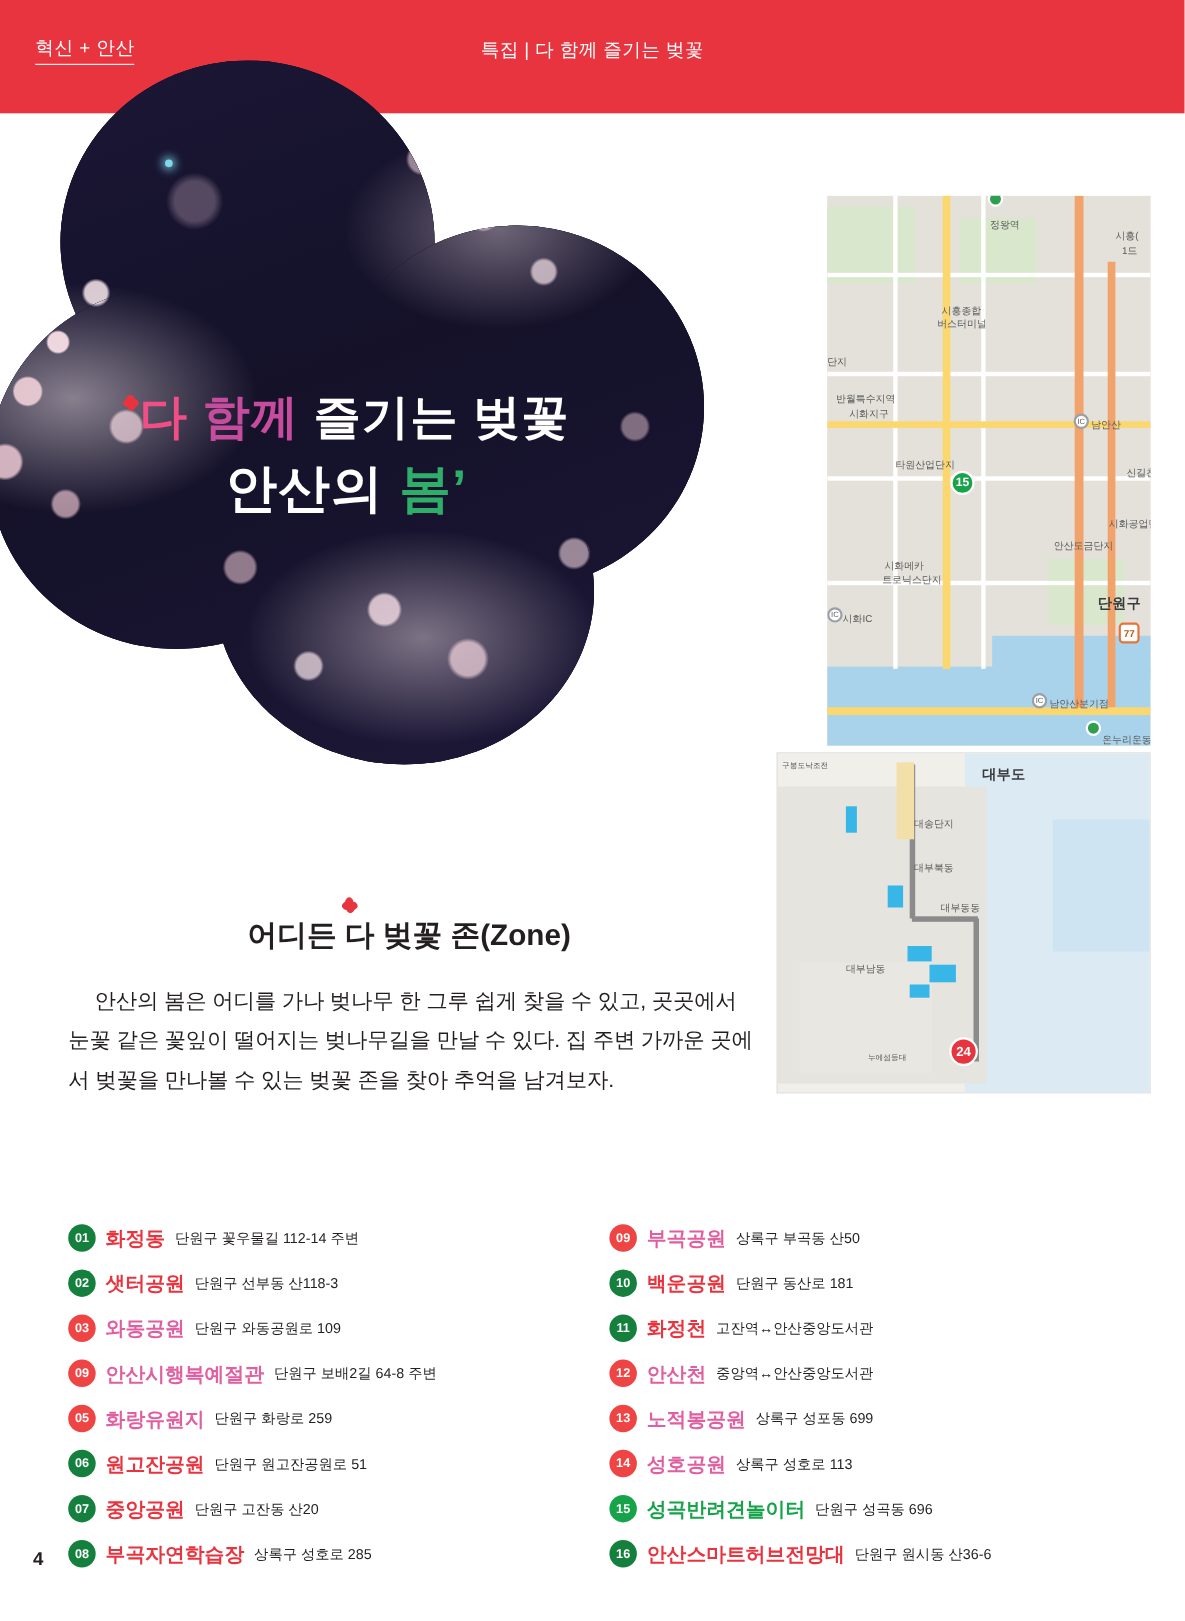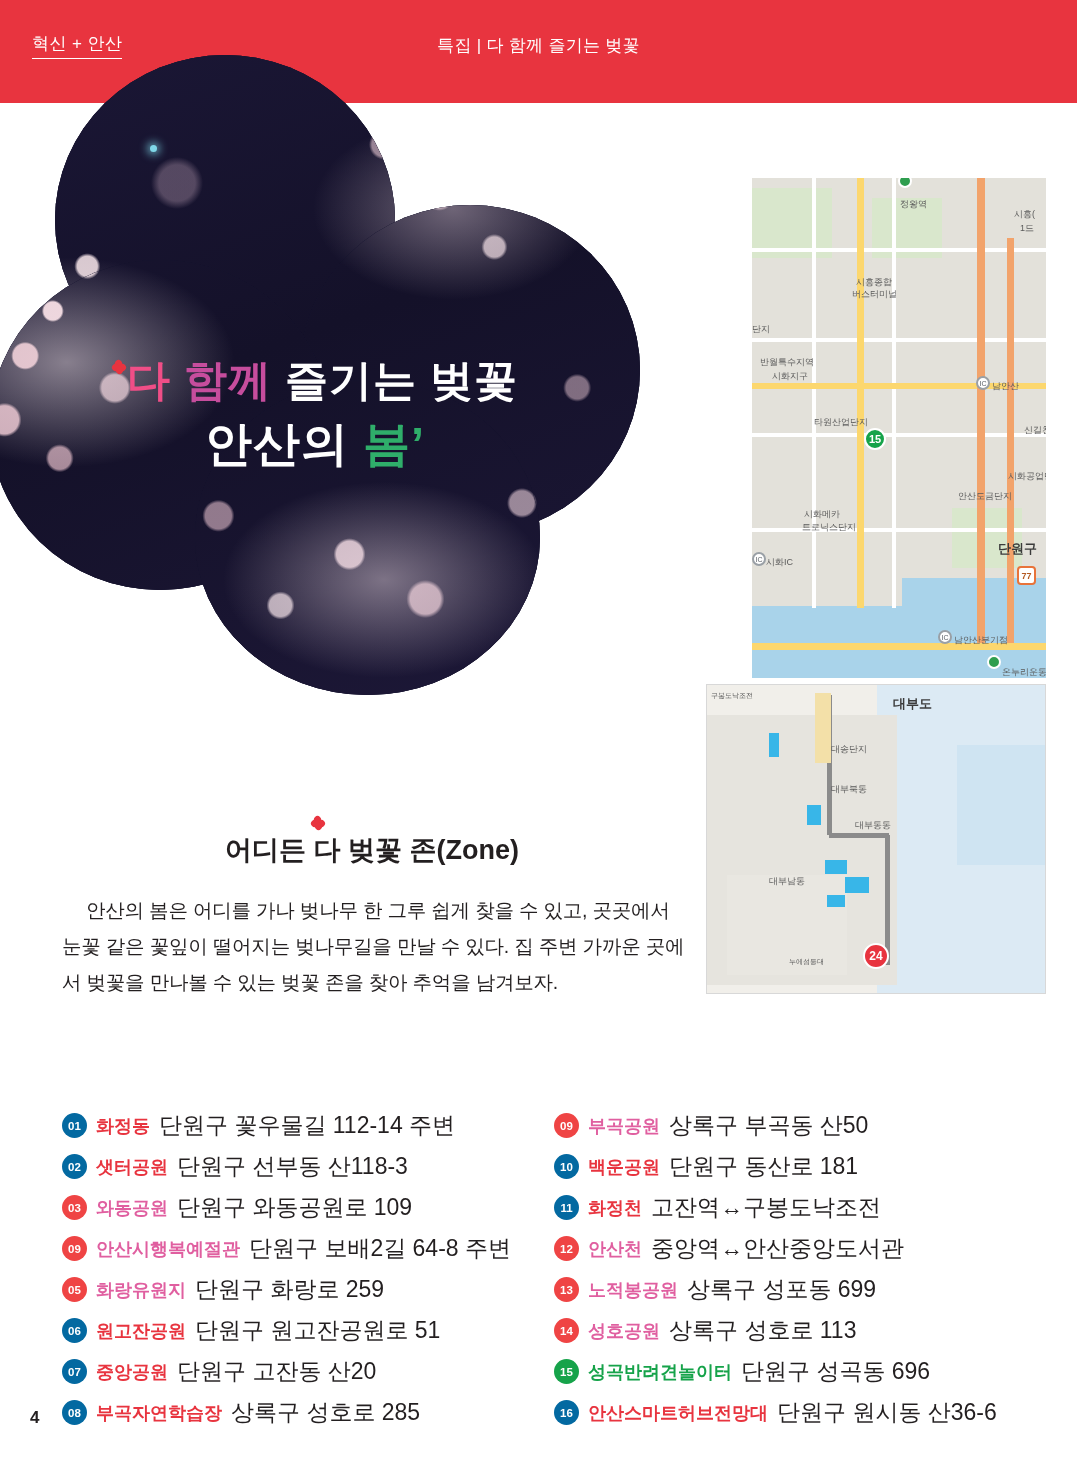--- a/index.html
+++ b/index.html
@@ -264,33 +264,33 @@
   }
   .badge {
     width: 25px; height: 25px;
     border-radius: 50%;
     color: #ffffff;
     font-size: 11.5px;
     font-weight: bold;
     display: flex; align-items: center; justify-content: center;
     flex: 0 0 25px;
   }
-  .badge.red { background: #0369a1; }
+  .badge.red { background: #15803d; }
   .badge.pink { background: #ef4444; }
   .badge.green { background: #16a34a; }
   .lg-name {
     font-size: 18px;
     font-weight: bold;
     white-space: nowrap;
   }
   .lg-name.red { color: #e8343f; }
   .lg-name.pink { color: #e05fa0; }
   .lg-name.green { color: #16a34a; }
   .lg-addr {
-    font-size: 23px;
+    font-size: 13px;
     color: #231f20;
     white-space: nowrap;
   }
 
   .page-num {
     position: absolute;
     left: 30px; top: 1408px;
     font-size: 17px;
     font-weight: bold;
     color: #231f20;
@@ -481,21 +481,21 @@
       <div class="lg-addr">상록구 부곡동 산50</div>
     </div>
     <div class="legend-row">
       <div class="badge red">10</div>
       <div class="lg-name red">백운공원</div>
       <div class="lg-addr">단원구 동산로 181</div>
     </div>
     <div class="legend-row">
       <div class="badge red">11</div>
       <div class="lg-name red">화정천</div>
-      <div class="lg-addr">고잔역↔구봉도낙조전</div>
+      <div class="lg-addr">고잔역↔안산중앙도서관</div>
     </div>
     <div class="legend-row">
       <div class="badge pink">12</div>
       <div class="lg-name pink">안산천</div>
       <div class="lg-addr">중앙역↔안산중앙도서관</div>
     </div>
     <div class="legend-row">
       <div class="badge pink">13</div>
       <div class="lg-name pink">노적봉공원</div>
       <div class="lg-addr">상록구 성포동 699</div>

